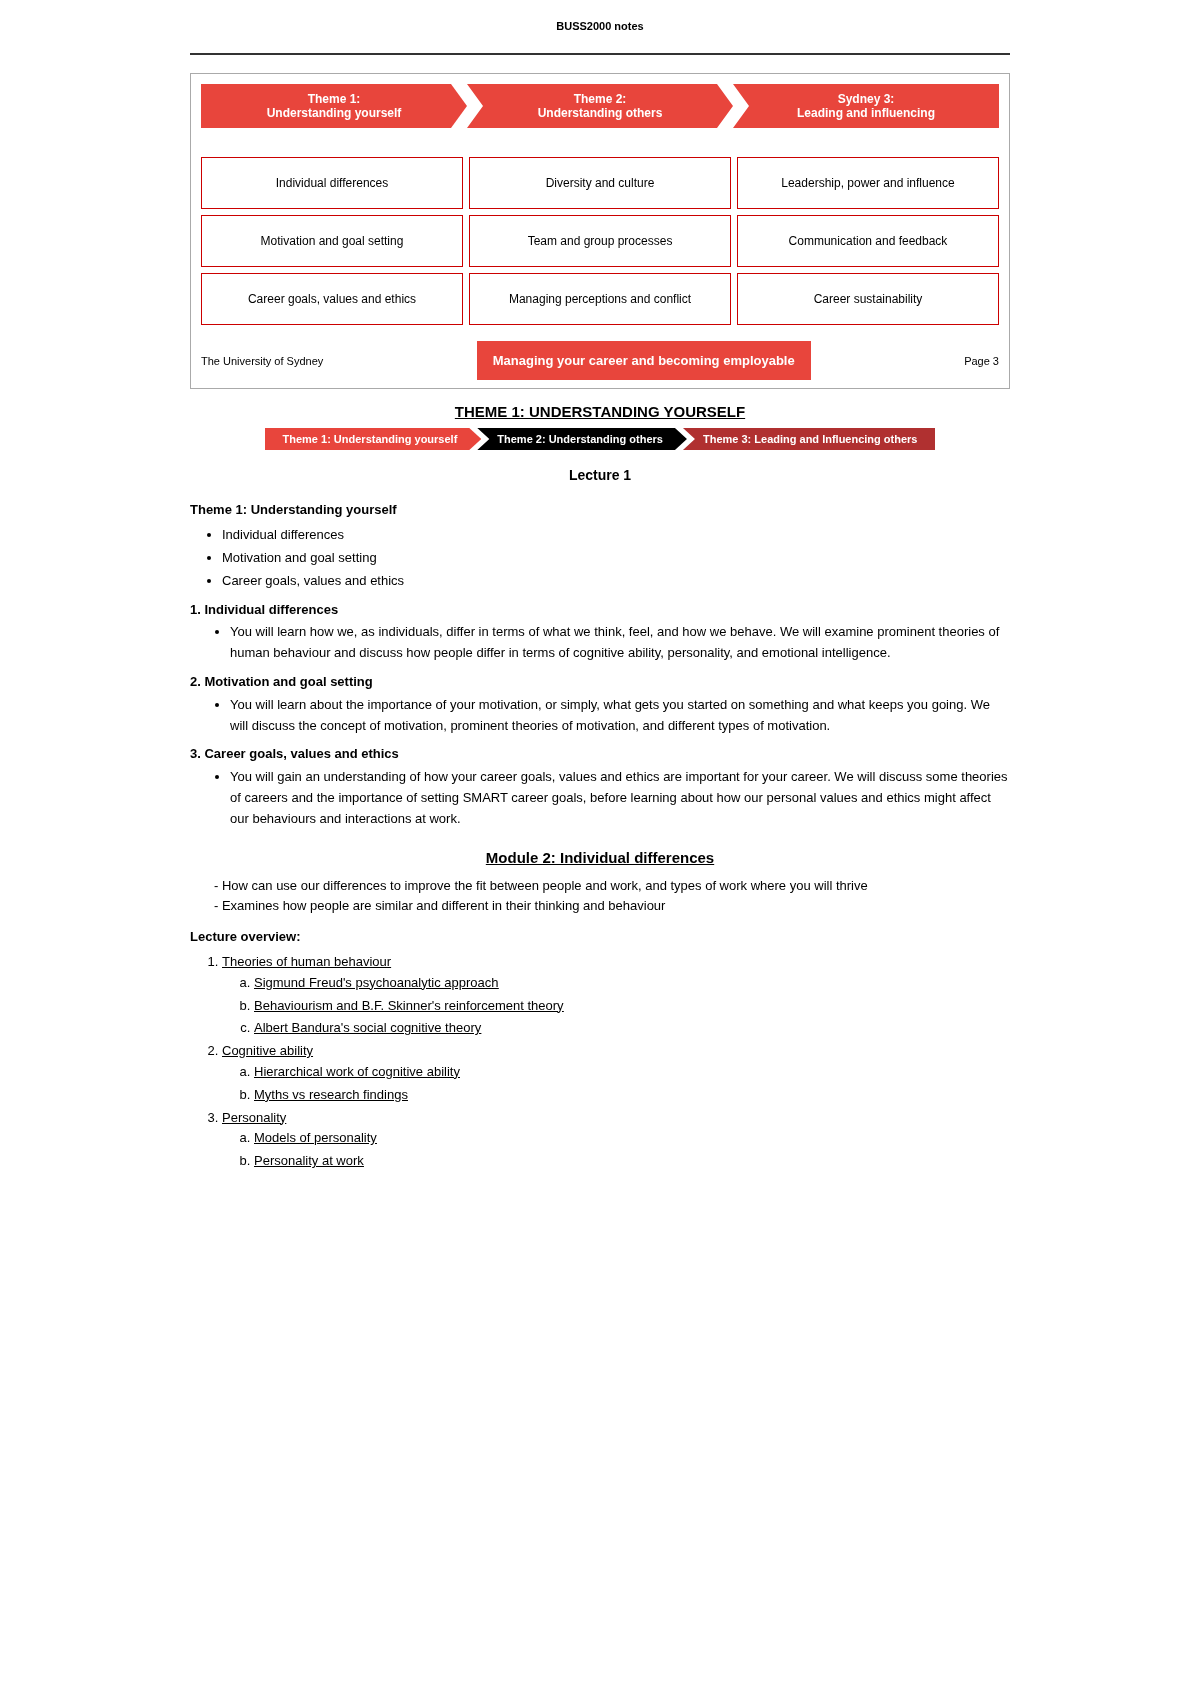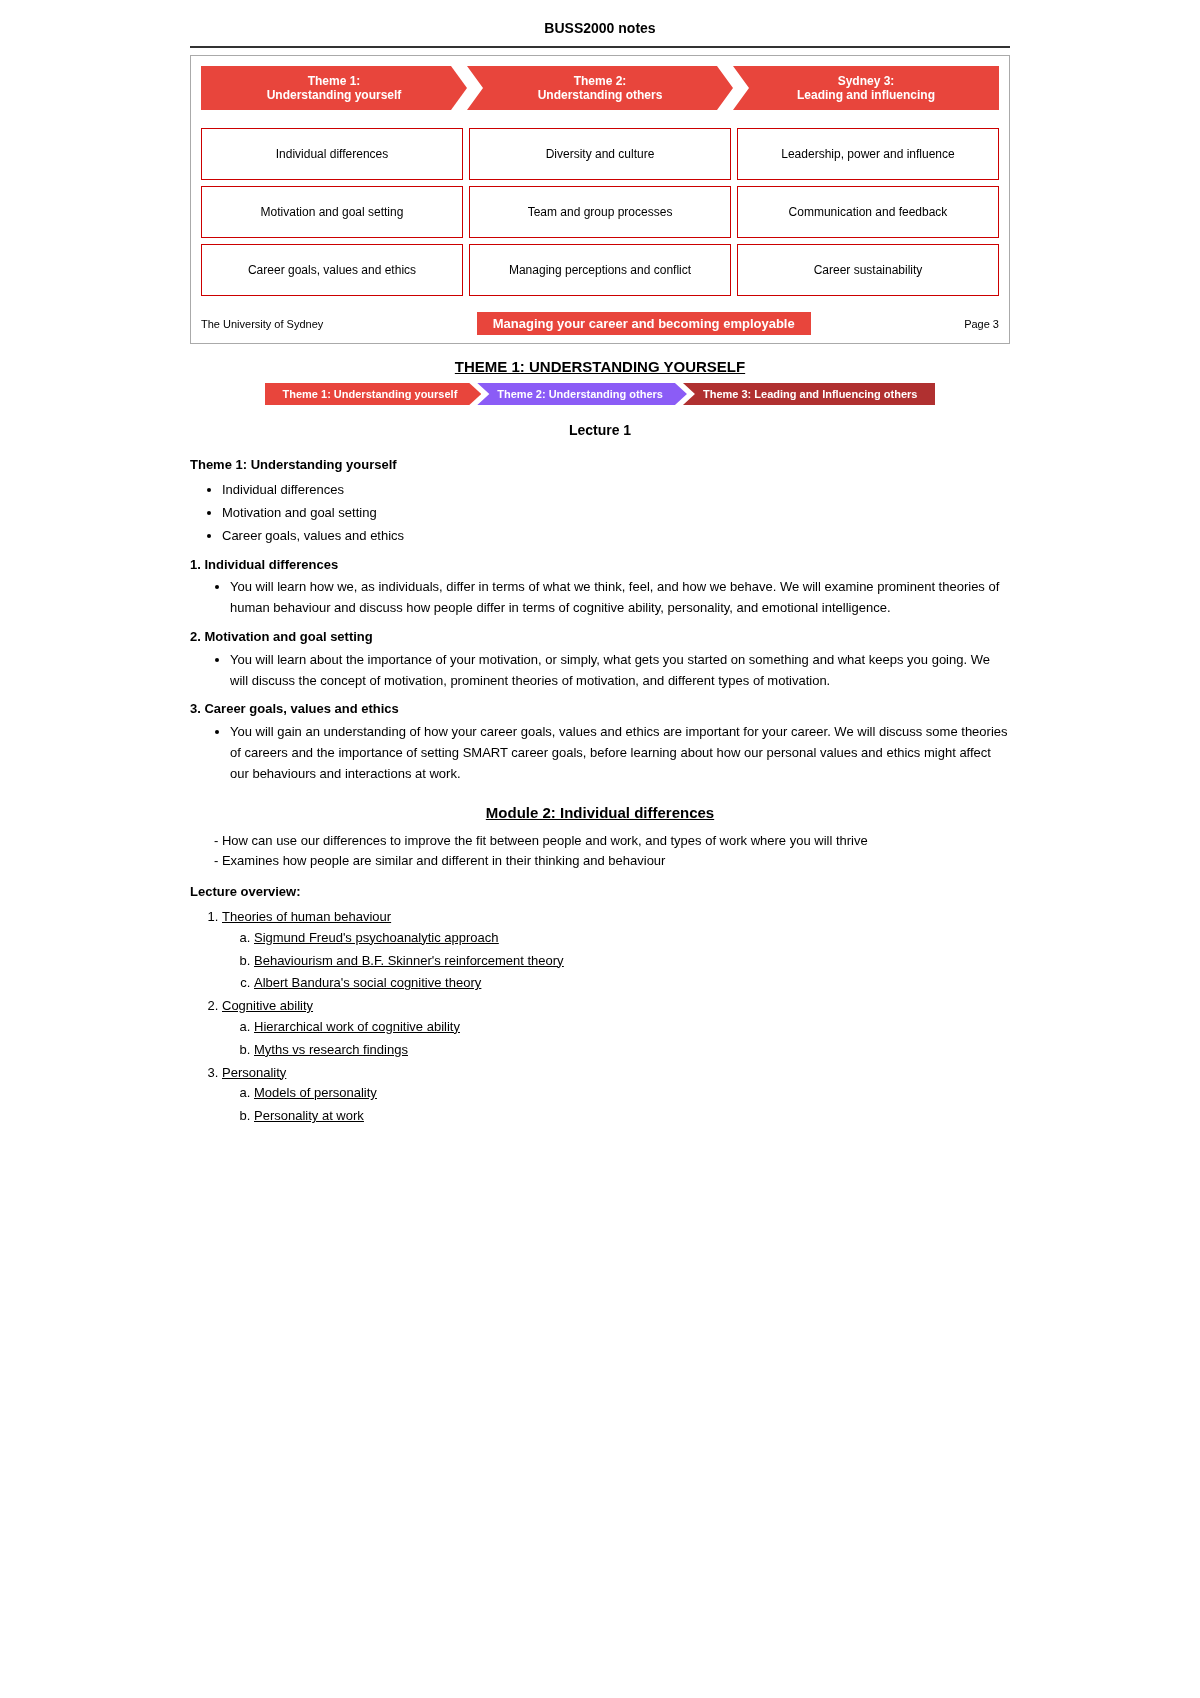--- a/index.html
+++ b/index.html
@@ -10,39 +10,39 @@
       color: #000;
       width: 900px;
       margin: 0 auto;
       padding: 20px 40px 40px 40px;
     }
 
     
     .page-title {
       text-align: center;
       font-weight: bold;
-      font-size: 14px;
-      margin-bottom: 7px;
+      font-size: 11px;
+      margin-bottom: 18px;
       border-bottom: 2px solid #333;
-      padding-bottom: 10px;
+      padding-bottom: 21px;
     }
 
     
     .diagram {
       border: 1px solid #aaa;
       padding: 10px 10px 0 10px;
       margin-bottom: 6px;
       background: #fff;
     }
 
     
     .theme-row {
       display: flex;
       gap: 0;
-      margin-bottom: 18px;
+      margin-bottom: 29px;
     }
 
     .theme-header {
       flex: 1;
       background: #e8453c;
       color: #fff;
       text-align: center;
       font-size: 12px;
       font-weight: bold;
       padding: 8px 20px;
@@ -82,21 +82,21 @@
       display: flex;
       align-items: center;
       justify-content: space-between;
       padding: 6px 0 8px 0;
       font-size: 11px;
     }
 
     .diagram-footer-center {
       background: #e8453c;
       color: #fff;
-      padding: 4px 16px;
+      padding: 12px 16px;
       font-weight: bold;
       font-size: 13px;
     }
 
     
     .theme-title-section {
       text-align: center;
       margin: 14px 0 6px 0;
     }
 
@@ -123,21 +123,21 @@
       text-align: center;
       position: relative;
     }
 
     .mini-arrow-red {
       background: #e8453c;
       clip-path: polygon(0 0, calc(100% - 12px) 0, 100% 50%, calc(100% - 12px) 100%, 0 100%);
       padding-right: 24px;
     }
     .mini-arrow-orange {
-      background: #8b5cf6;
+      background: #000000;
       clip-path: polygon(0 0, calc(100% - 12px) 0, 100% 50%, calc(100% - 12px) 100%, 0 100%, 12px 50%);
       padding-right: 24px;
       padding-left: 20px;
       margin-left: -4px;
     }
     .mini-arrow-dark {
       background: #b03030;
       clip-path: polygon(0 0, 100% 0, 100% 100%, 0 100%, 12px 50%);
       padding-left: 20px;
       margin-left: -4px;

